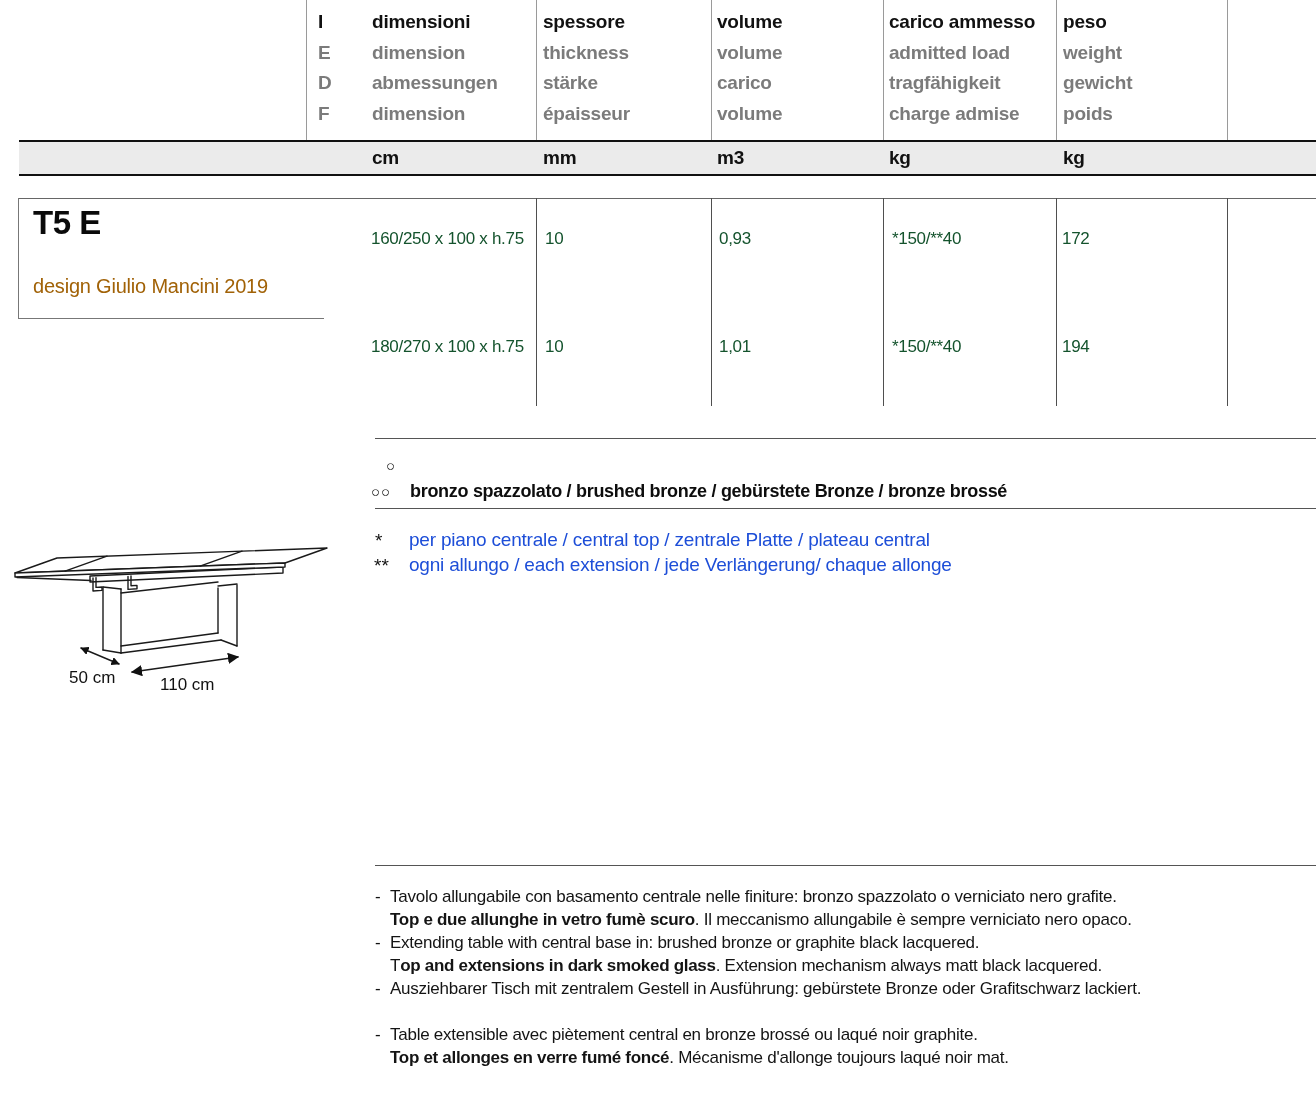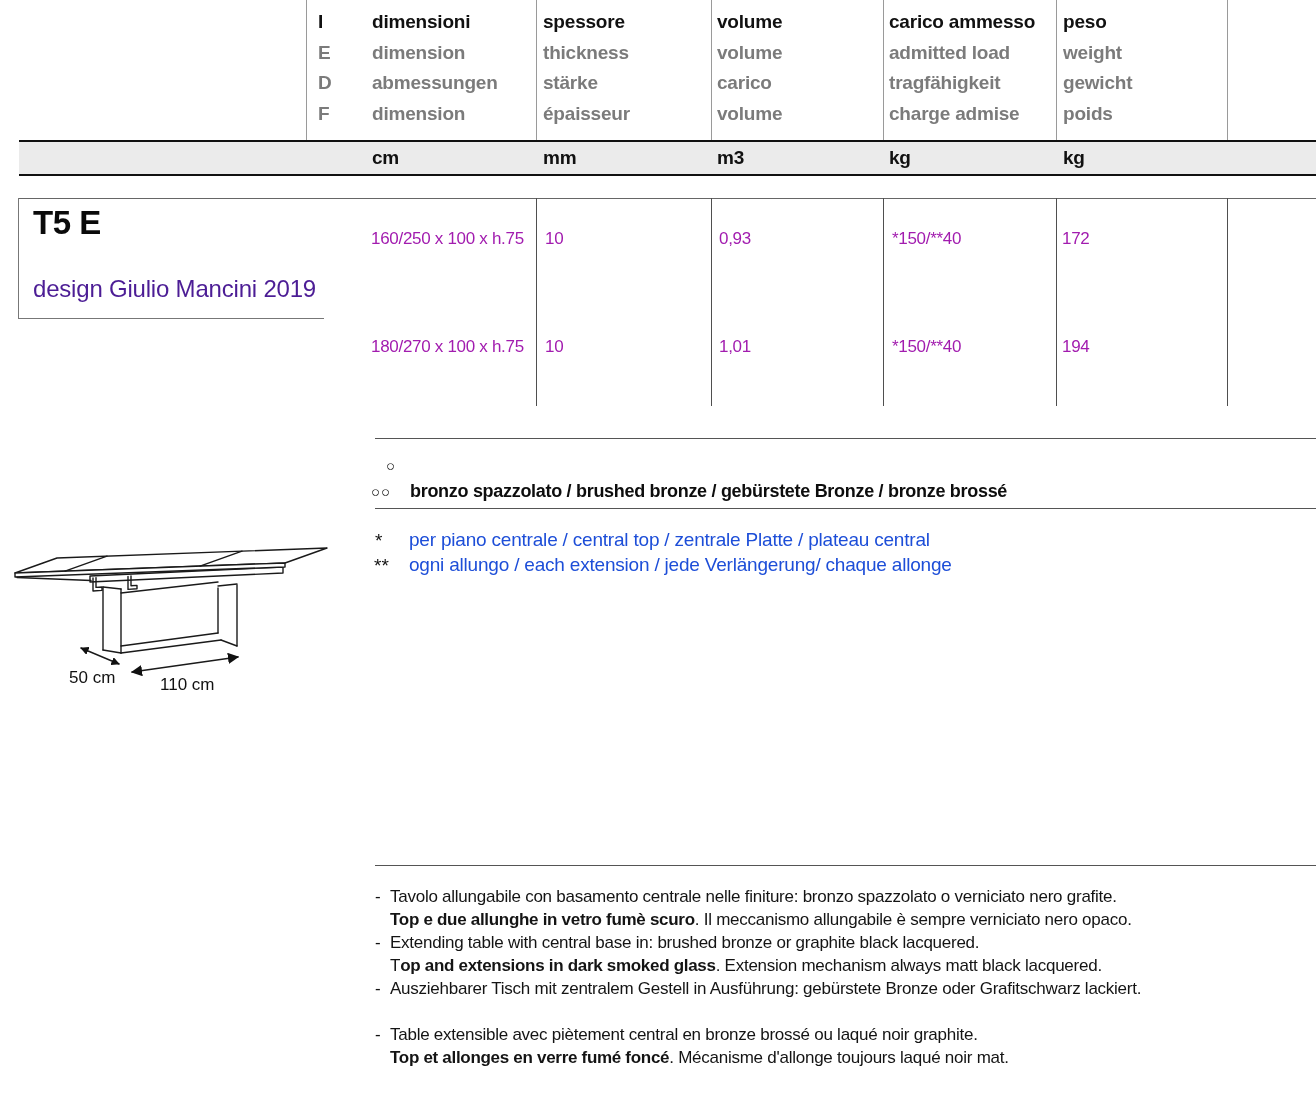--- a/index.html
+++ b/index.html
@@ -12,23 +12,23 @@
   .hline{position:absolute;height:1px;background:#555;}
   
   .hdr-col{position:absolute;top:7px;font-size:19px;font-weight:bold;line-height:30.5px;letter-spacing:-0.2px;white-space:nowrap;}
   .hdr-col div.muted{color:#7b7b7b;}
   
   .units-bar{position:absolute;left:19px;top:140px;width:1297px;height:32px;background:#ebebeb;
              border-top:2px solid #111;border-bottom:2px solid #111;}
   .unit{position:absolute;top:140px;height:36px;line-height:36px;font-size:19px;font-weight:bold;letter-spacing:-0.2px;}
   
   .p-name{position:absolute;left:33px;top:204px;font-size:33px;font-weight:800;letter-spacing:-0.5px;color:#0a0a0a;}
-  .p-design{position:absolute;left:33px;top:275px;font-size:24px;color:#4c1d95;letter-spacing:-0.2px;}
+  .p-design{position:absolute;left:33px;top:275px;font-size:20px;color:#a16207;letter-spacing:-0.2px;}
   
-  .cell{position:absolute;font-size:17px;letter-spacing:-0.3px;white-space:nowrap;color:#a21caf;}
+  .cell{position:absolute;font-size:17px;letter-spacing:-0.3px;white-space:nowrap;color:#14532d;}
   
   .fin-sym{position:absolute;font-size:15px;color:#111;letter-spacing:1px;white-space:nowrap;}
   .fin-txt{position:absolute;font-size:18px;font-weight:bold;letter-spacing:-0.3px;white-space:nowrap;color:#0d0d0d;}
   .note-sym{position:absolute;font-size:19px;white-space:nowrap;}
   .note-txt{position:absolute;font-size:19px;letter-spacing:-0.2px;white-space:nowrap;color:#1d4ed8;}
   
   .desc-dash{position:absolute;left:375px;font-size:17px;}
   .desc-line{position:absolute;left:390px;font-size:17px;letter-spacing:-0.25px;white-space:nowrap;color:#141414;}
   .desc-line b{font-weight:bold;letter-spacing:-0.3px;}
   

